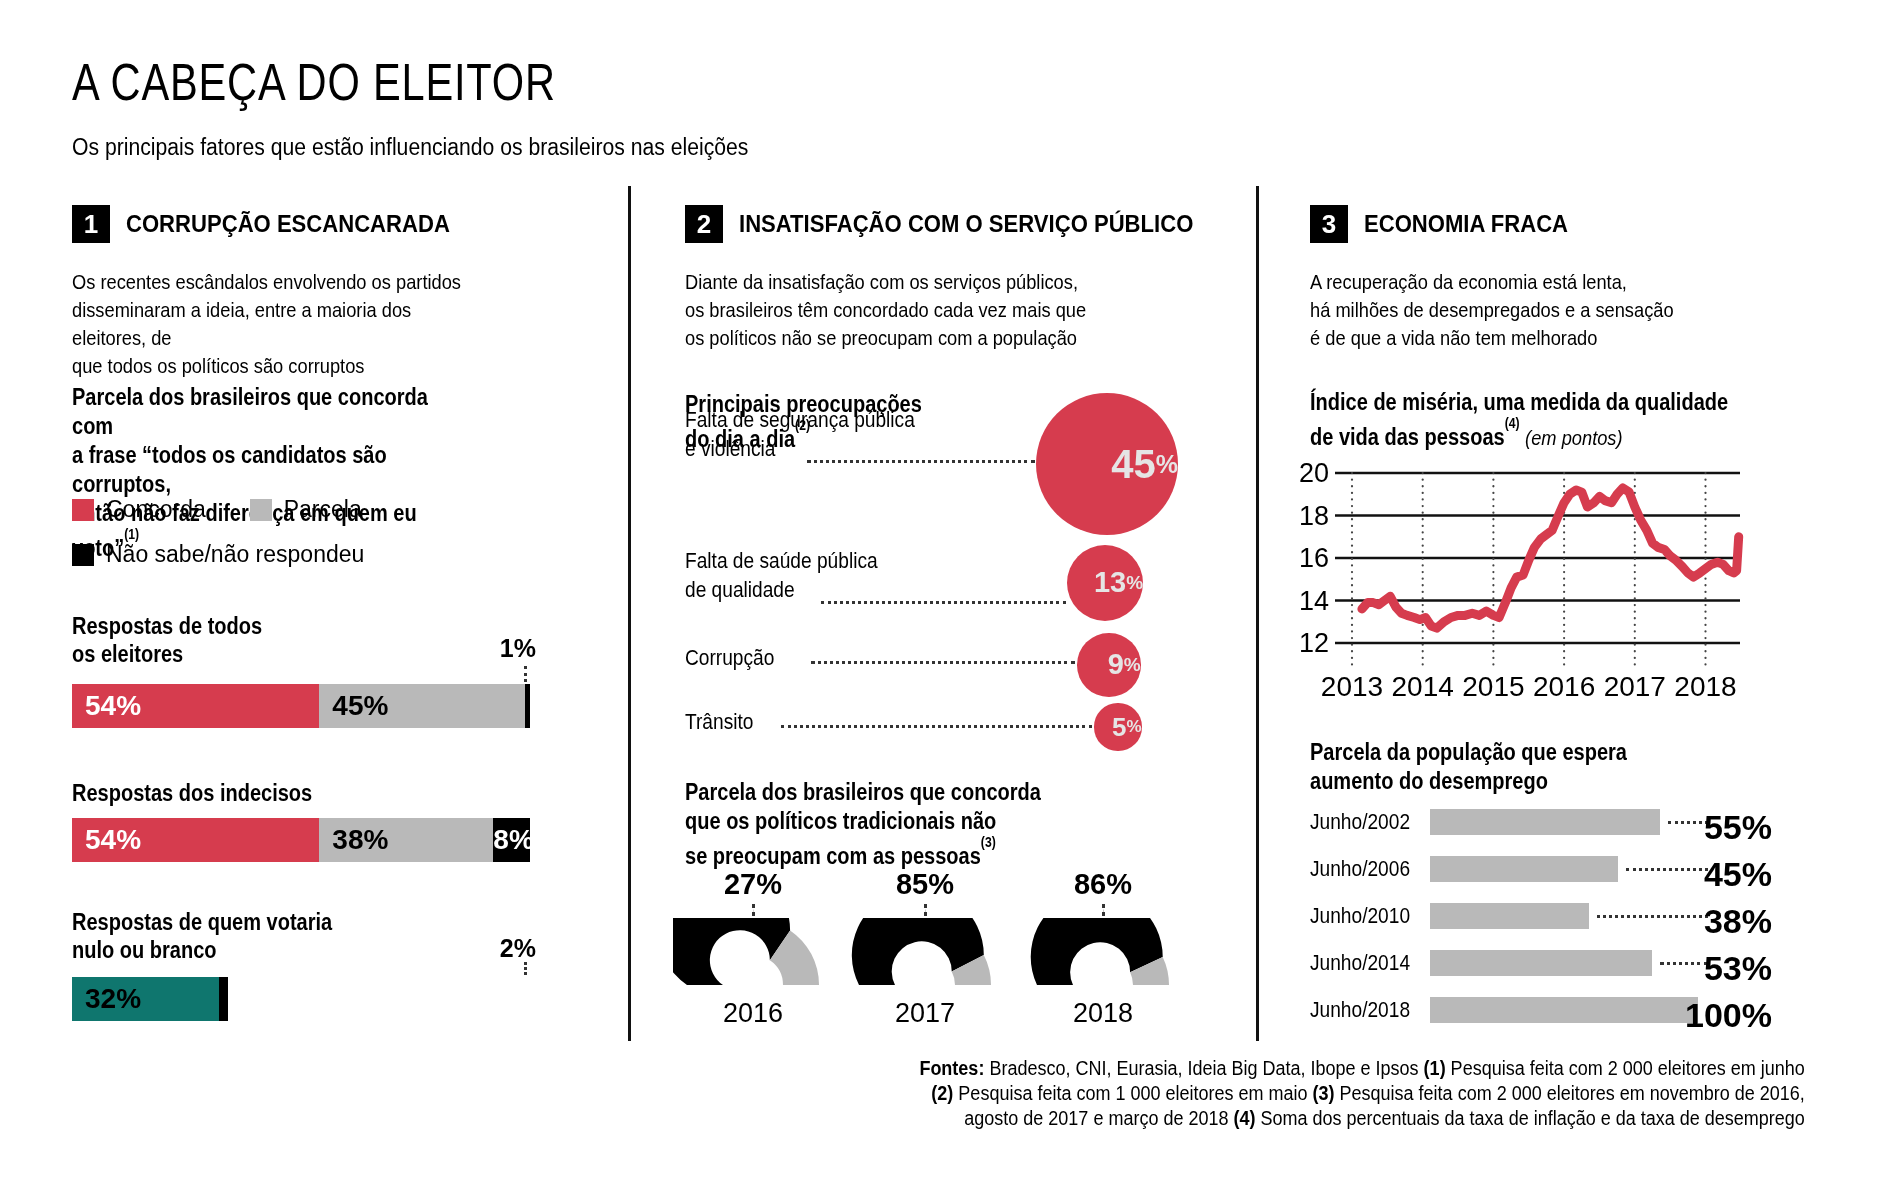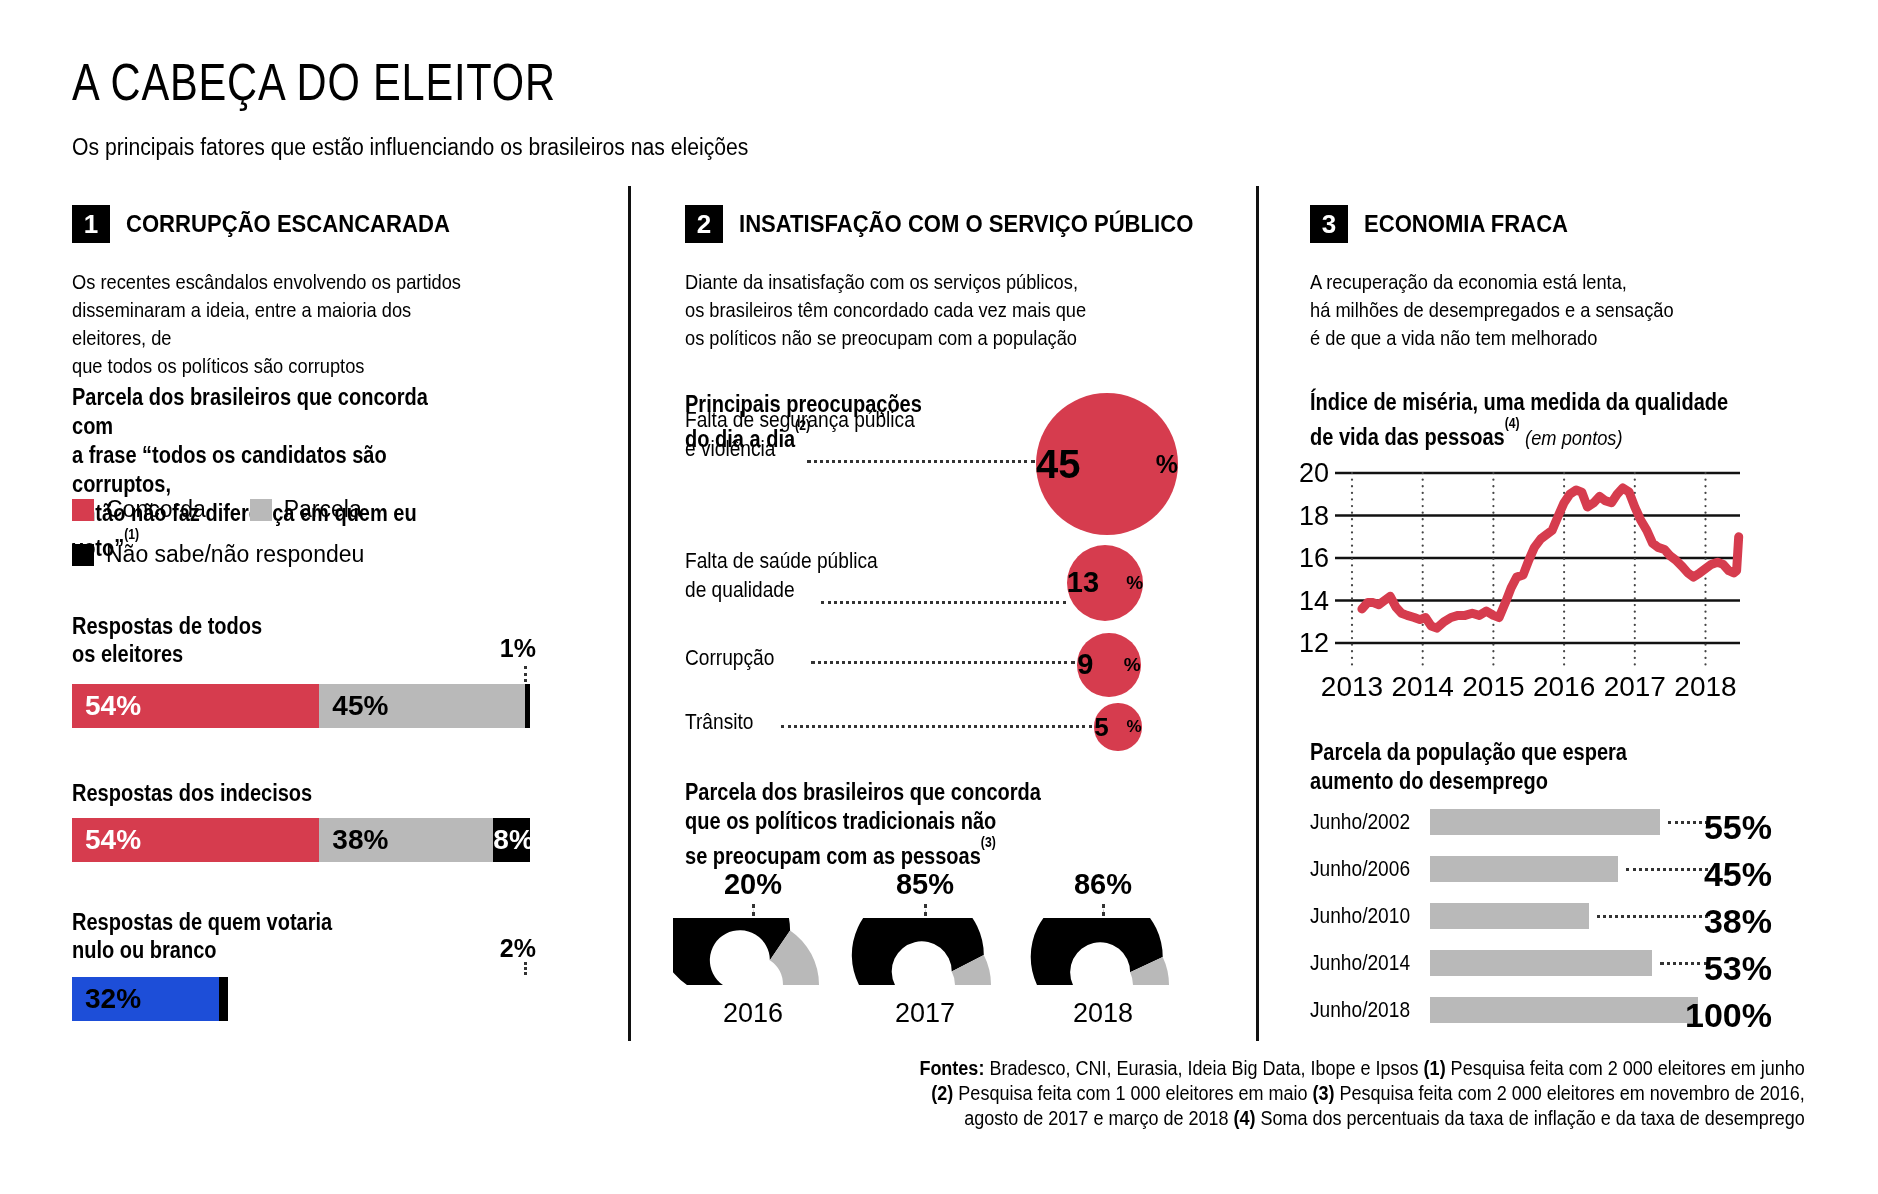--- a/index.html
+++ b/index.html
@@ -25,22 +25,22 @@
   .swatch{width:22px;height:22px;flex:0 0 22px;}
   .bar-label{position:absolute;left:0;font-weight:700;font-size:23px;line-height:28px;white-space:pre-line;}
   .sbar{position:absolute;left:0;width:458px;height:44px;display:flex;}
   .seg{height:100%;display:flex;align-items:center;overflow:hidden;}
   .seg-text{font-weight:700;font-size:28px;padding-left:13px;white-space:nowrap;}
   .seg-text.center{padding:0;width:100%;text-align:center;}
   .out-label{position:absolute;font-weight:700;font-size:25px;}
   .vleader{position:absolute;width:0;border-left:3px dotted #333;}
   .hleader{position:absolute;height:0;border-top:3px dotted #333;}
   .bubble-label{position:absolute;left:0;font-size:22px;line-height:29px;white-space:pre-line;}
-  .bubble{position:absolute;border-radius:50%;display:flex;align-items:center;justify-content:space-between;
-          color:#000000;font-weight:700;line-height:1;}
+  .bubble{position:absolute;border-radius:50%;display:flex;align-items:center;justify-content:flex-end;
+          color:#e5e5e5;font-weight:700;line-height:1;}
   .bpct{font-weight:700;}
   .donut{position:absolute;width:160px;text-align:center;}
   .donut-pct{font-size:29px;font-weight:700;}
   .donut-leader{width:0;height:12px;border-left:3px dotted #333;margin:3px auto 2px auto;}
   .donut-year{font-size:27px;margin-top:8px;}
   .hbar-label{position:absolute;left:0;font-size:22px;line-height:26px;white-space:nowrap;}
   .hbar{position:absolute;height:26px;}
   .hbar-pct{position:absolute;font-size:34px;font-weight:600;white-space:nowrap;}
   .footer{position:absolute;right:73px;top:1056px;text-align:right;font-size:20px;line-height:25px;
           transform:scaleX(.9);transform-origin:100% 0;white-space:nowrap;}
@@ -108,21 +108,21 @@
           <div class="seg" style="width:38%;background:#b9b9b9">
             <div class="seg-text" style="color:#000">38%</div>
           </div>
           <div class="seg" style="width:8%;background:#000000">
             <div class="seg-text center" style="color:#fff">8%</div>
           </div>
         </div>
         <div class="bar-label cond" style="top:908px">Respostas de quem votaria
 nulo ou branco</div>
         <div class="sbar" style="top:977px">
-          <div class="seg" style="width:32%;background:#1d4ed8">
+          <div class="seg" style="width:32%;background:#0f766e">
             <div class="seg-text" style="color:#000">32%</div>
           </div>
           <div class="seg" style="width:2%;background:#000000"></div>
         </div>
         <div class="out-label" style="top:934px;right:-6px">2%</div>
         <div class="vleader" style="left:452px;top:962px;height:13px"></div>
       </div>
   </section>
 
   <section class="col" style="left:685px;width:505px">
@@ -160,21 +160,21 @@
         <div class="hleader" style="left:96px;width:311px;top:725px"></div>
         <div class="bubble" style="left:409.3333333333333px;top:703.3333333333334px;width:47.33333333333333px;height:47.33333333333333px;background:#d63c4e">
           <span style="font-size:26px">5</span>
           <span class="bpct" style="font-size:17px">%</span>
         </div>
       </div>
     <div class="qtitle cond" style="top:778px"><span>Parcela dos brasileiros que concorda
 que os políticos tradicionais não
 se preocupam com as pessoas</span><sup>(3)</sup></div>
     <div id="donuts">
-        <div class="donut" style="left:-12px;top:868px"><div class="donut-pct">20%</div><div class="donut-leader"></div><svg width="160" height="68">
+        <div class="donut" style="left:-12px;top:868px"><div class="donut-pct">27%</div><div class="donut-leader"></div><svg width="160" height="68">
             <path d="M14.00,67.00 A66,66 0 1 1 117.10,12.41 L96.86,42.19 A30,30 0 1 0 50.00,67.00 Z" fill="#000000"></path>
             <path d="M117.10,12.41 A66,66 0 0 1 146.00,67.00 L110.00,67.00 A30,30 0 0 0 96.86,42.19 Z" fill="#b9b9b9"></path>
           </svg><div class="donut-year">2016</div></div>
         <div class="donut" style="left:160px;top:868px"><div class="donut-pct">85%</div><div class="donut-leader"></div><svg width="160" height="68">
             <path d="M14.00,67.00 A66,66 0 1 1 138.81,37.04 L106.73,53.38 A30,30 0 1 0 50.00,67.00 Z" fill="#000000"></path>
             <path d="M138.81,37.04 A66,66 0 0 1 146.00,67.00 L110.00,67.00 A30,30 0 0 0 106.73,53.38 Z" fill="#b9b9b9"></path>
           </svg><div class="donut-year">2017</div></div>
         <div class="donut" style="left:338px;top:868px"><div class="donut-pct">86%</div><div class="donut-leader"></div><svg width="160" height="68">
             <path d="M14.00,67.00 A66,66 0 1 1 139.72,38.90 L107.14,54.23 A30,30 0 1 0 50.00,67.00 Z" fill="#000000"></path>
             <path d="M139.72,38.90 A66,66 0 0 1 146.00,67.00 L110.00,67.00 A30,30 0 0 0 107.14,54.23 Z" fill="#b9b9b9"></path>

